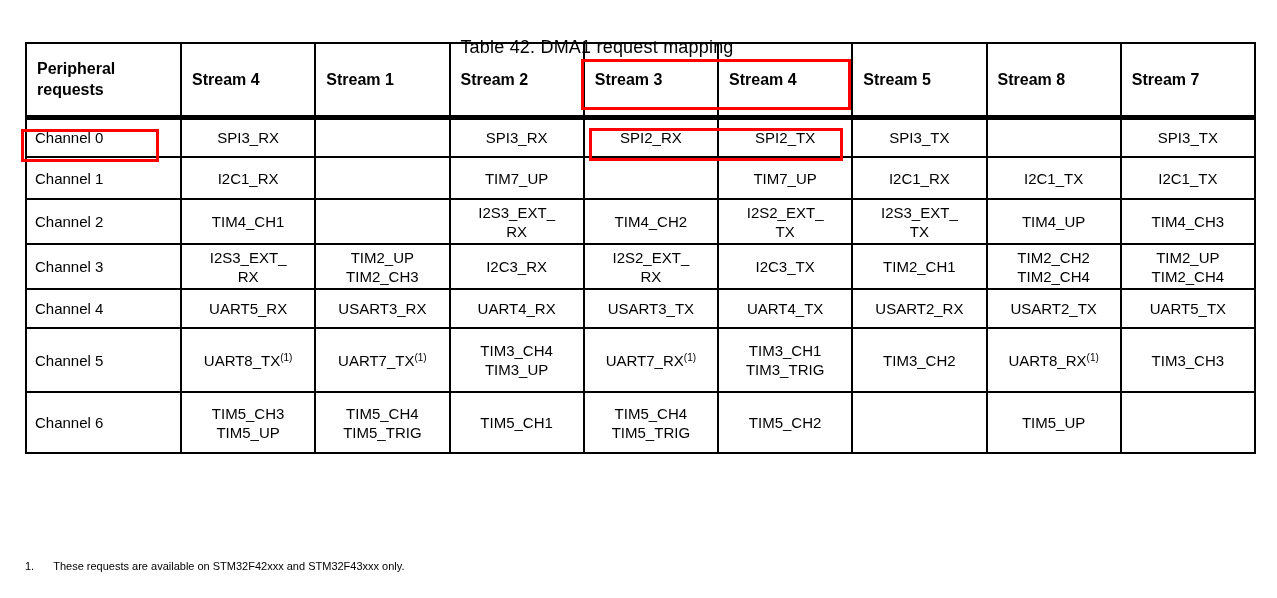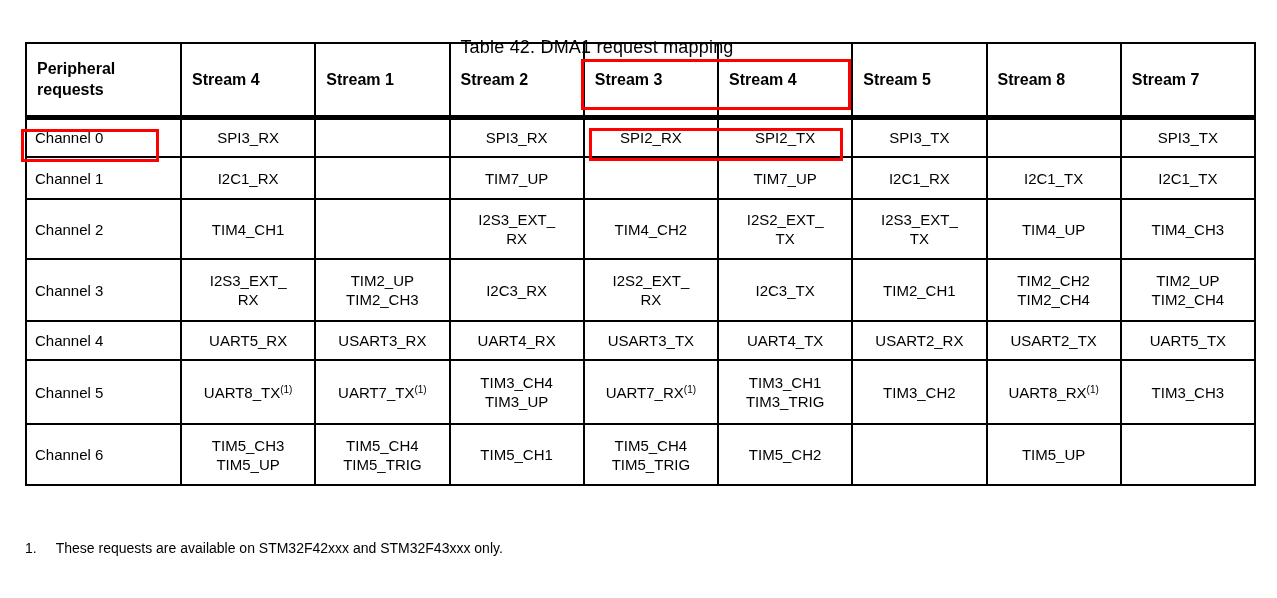--- a/index.html
+++ b/index.html
@@ -9,21 +9,21 @@
   .title { position:absolute; top:13px; left:0; width:1194px; text-align:center;
            font-size:18px; font-weight:normal; letter-spacing:0.2px;margin-top:24px; }
   table { position:absolute; top:42px; left:25px; width:1231px;
           border-collapse:collapse; table-layout:fixed; }
   th, td { border:2px solid #000; vertical-align:middle; overflow:hidden; }
   thead th { border-bottom:5px solid #000; font-size:16px; font-weight:bold;
              text-align:left; padding:4px 4px 4px 10px; line-height:21px; }
   tbody td { font-size:15px; text-align:center; line-height:19px; padding:2px; }
   tbody td.rowlabel { text-align:left; padding-left:8px; font-weight:normal; }
   td sup { font-size:10px; vertical-align:baseline; position:relative; top:-5px; line-height:0; }
-  .footnote { position:absolute; top:540px; left:25px; font-size:14px; white-space:nowrap; }
+  .footnote { position:absolute; top:560px; left:25px; font-size:11px; white-space:nowrap; }
   .fn-num { display:inline-block; margin-right:19px; }
   .hl { position:absolute; border:3px solid #ff0000; background:transparent; pointer-events:none; }
 </style>
 </head>
 <body>
 
 <div class="page">
 
   <div class="title">Table 42. DMA1 request mapping</div>
 
@@ -85,21 +85,21 @@
           <td>
             <div>I2C1_RX</div>
           </td>
           <td>
             <div>I2C1_TX</div>
           </td>
           <td>
             <div>I2C1_TX</div>
           </td>
         </tr>
-        <tr style="height: 60px;">
+        <tr style="height: 45px;">
           <td class="rowlabel">Channel 2</td>
           <td>
             <div>TIM4_CH1</div>
           </td>
           <td></td>
           <td>
             <div>I2S3_EXT_</div>
             <div>RX</div>
           </td>
           <td>
@@ -113,21 +113,21 @@
             <div>I2S3_EXT_</div>
             <div>TX</div>
           </td>
           <td>
             <div>TIM4_UP</div>
           </td>
           <td>
             <div>TIM4_CH3</div>
           </td>
         </tr>
-        <tr style="height: 62px;">
+        <tr style="height: 45px;">
           <td class="rowlabel">Channel 3</td>
           <td>
             <div>I2S3_EXT_</div>
             <div>RX</div>
           </td>
           <td>
             <div>TIM2_UP</div>
             <div>TIM2_CH3</div>
           </td>
           <td>

